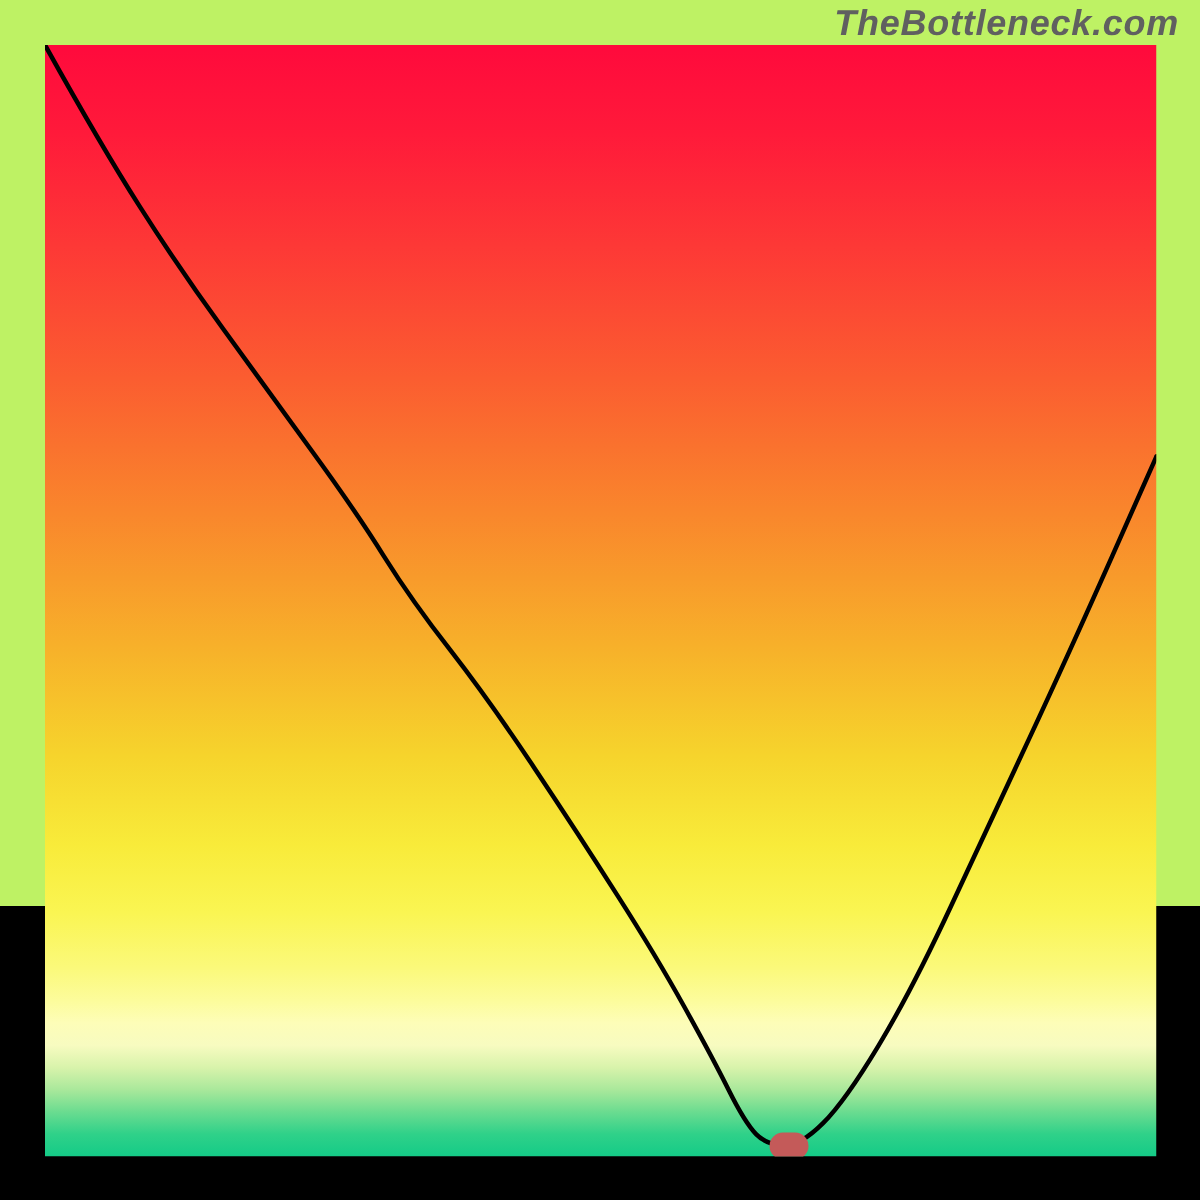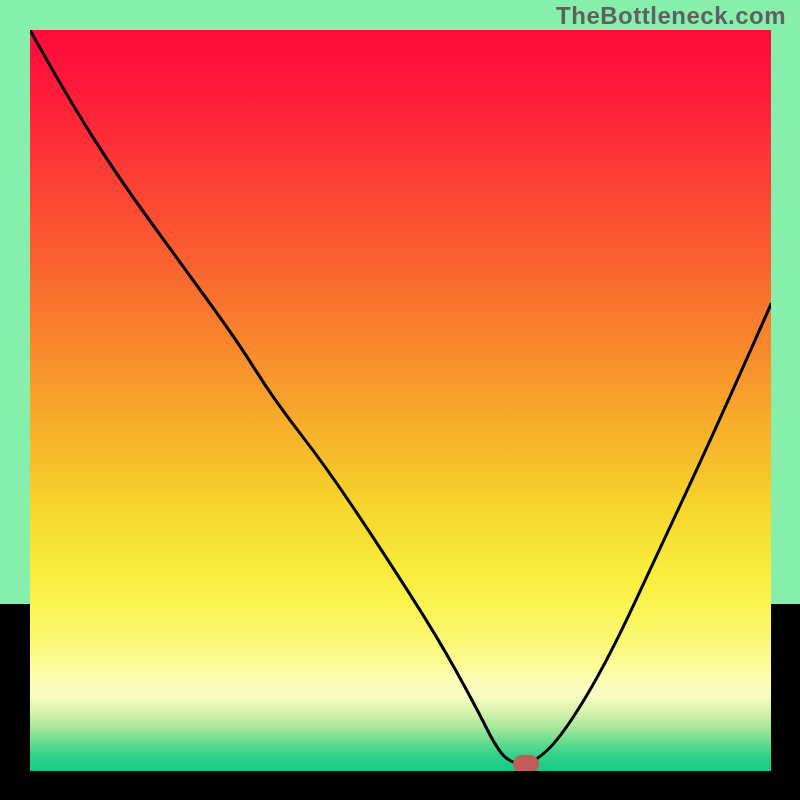--- a/index.html
+++ b/index.html
@@ -8,21 +8,22 @@
     width: 800px;
     height: 800px;
     background: #000;
     overflow: hidden;
     font-family: Arial, Helvetica, sans-serif;
   }
   .frame {
     position: relative;
     width: 800px;
     height: 604px;
-    background: #86efac;
+    background: #bef264;
+    font-style: italic;
   }
   .watermark {
     position: absolute;
     top: 2px;
     right: 14px;
     color: #606060;
     font-size: 24px;
     font-weight: bold;
     letter-spacing: 0.5px;
     z-index: 5;

